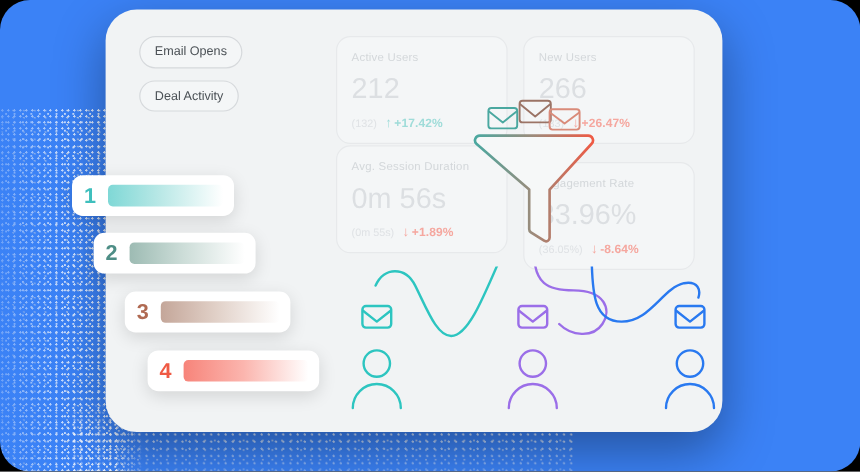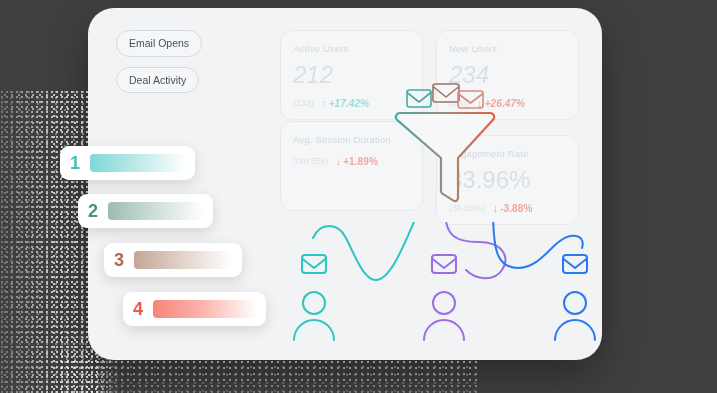--- a/index.html
+++ b/index.html
@@ -1,21 +1,21 @@
 <!DOCTYPE html>
 <html><head>
 <meta charset="utf-8">
 <style>
   html,body{margin:0;padding:0;}
   body{
     width:717px;height:393px;background:#000000;overflow:hidden;
     font-family:"Liberation Sans","DejaVu Sans",sans-serif;
     -webkit-font-smoothing:antialiased;
   }
-  .stage{position:relative;width:717px;height:393px;overflow:hidden;background:#404040;}
+  .stage{position:relative;width:717px;height:393px;overflow:hidden;background:#3b82f6;border-radius:25px;}
 
   
   .grain{
     position:absolute;left:0;top:90px;width:120px;height:303px;
     background:
       radial-gradient(circle at 2px 2px, #ffffff 0.8px, transparent 1.1px) 0 0/5px 5px,
       radial-gradient(circle at 3px 4px, #ffffff 0.7px, transparent 1.0px) 2px 1px/7px 7px,
       radial-gradient(circle at 1px 5px, #dddddd 0.6px, transparent 0.9px) 1px 3px/9px 6px;
     -webkit-mask-image:linear-gradient(to right, rgba(0,0,0,.30) 0%, rgba(0,0,0,.85) 45%, rgba(0,0,0,1) 80%, rgba(0,0,0,0) 100%);
     mask-image:linear-gradient(to right, rgba(0,0,0,.30) 0%, rgba(0,0,0,.85) 45%, rgba(0,0,0,1) 80%, rgba(0,0,0,0) 100%);
@@ -46,21 +46,21 @@
     border:1px solid #d6d9dc;border-radius:999px;background:#f4f6f7;
     color:#4b5156;font-size:10.5px;line-height:1;padding:7px 12px;white-space:nowrap;
   }
 
   
   .cards{position:absolute;left:192px;top:22px;width:300px;}
   .card{
     position:absolute;width:143px;height:90px;border:1px solid #e7e9eb;border-radius:12px;
     background:#f4f6f7;box-sizing:border-box;padding:12px 12px;
   }
-  .c1{left:0;top:0;font-style:italic;} .c2{left:156px;top:0;font-style:italic;}
+  .c1{left:0;top:0;} .c2{left:156px;top:0;}
   .c3{left:0;top:91px;} .c4{left:156px;top:105px;}
   .card .c-title{font-size:9.5px;color:#d3d7da;letter-spacing:.2px;}
   .card .c-val{font-size:24px;color:#dcdfe2;margin-top:9px;line-height:1;font-weight:400;}
   .card .c-foot{display:flex;align-items:center;gap:7px;margin-top:10px;}
   .card .c-prev{font-size:9px;color:#dfe2e5;}
   .card .c-delta{font-size:10px;font-weight:700;letter-spacing:.1px;display:flex;align-items:center;gap:2px;}
   .up{color:#9fdcd9;} .down{color:#f5a79f;}
   .arrow{font-size:11px;font-weight:400;}
 
   
@@ -118,49 +118,50 @@
           <span class="c-prev">(132)</span>
           <span class="c-delta up">
             <span class="arrow">↑</span>
             <span>+17.42%</span>
           </span>
         </div>
       </div>
 
       <div class="card c2">
         <div class="c-title">New Users</div>
-        <div class="c-val">234</div>
+        <div class="c-val">266</div>
         <div class="c-foot">
           <span class="c-prev">(133)</span>
           <span class="c-delta down">
             <span class="arrow">↓</span>
             <span>+26.47%</span>
           </span>
         </div>
       </div>
 
       <div class="card c3">
         <div class="c-title">Avg. Session Duration</div>
+        <div class="c-val">0m 56s</div>
         <div class="c-foot">
           <span class="c-prev">(0m 55s)</span>
           <span class="c-delta down">
             <span class="arrow">↓</span>
             <span>+1.89%</span>
           </span>
         </div>
       </div>
 
       <div class="card c4">
         <div class="c-title">Engagement Rate</div>
         <div class="c-val">33.96%</div>
         <div class="c-foot">
           <span class="c-prev">(36.05%)</span>
           <span class="c-delta down">
             <span class="arrow">↓</span>
-            <span>-3.88%</span>
+            <span>-8.64%</span>
           </span>
         </div>
       </div>
     </div>
   </div>
 
   <div class="funnel-wrap">
     <svg width="130" height="130" viewBox="0 0 130 130" fill="none">
       <defs>
         <linearGradient id="fg" x1="0" y1="0" x2="1" y2="0">

